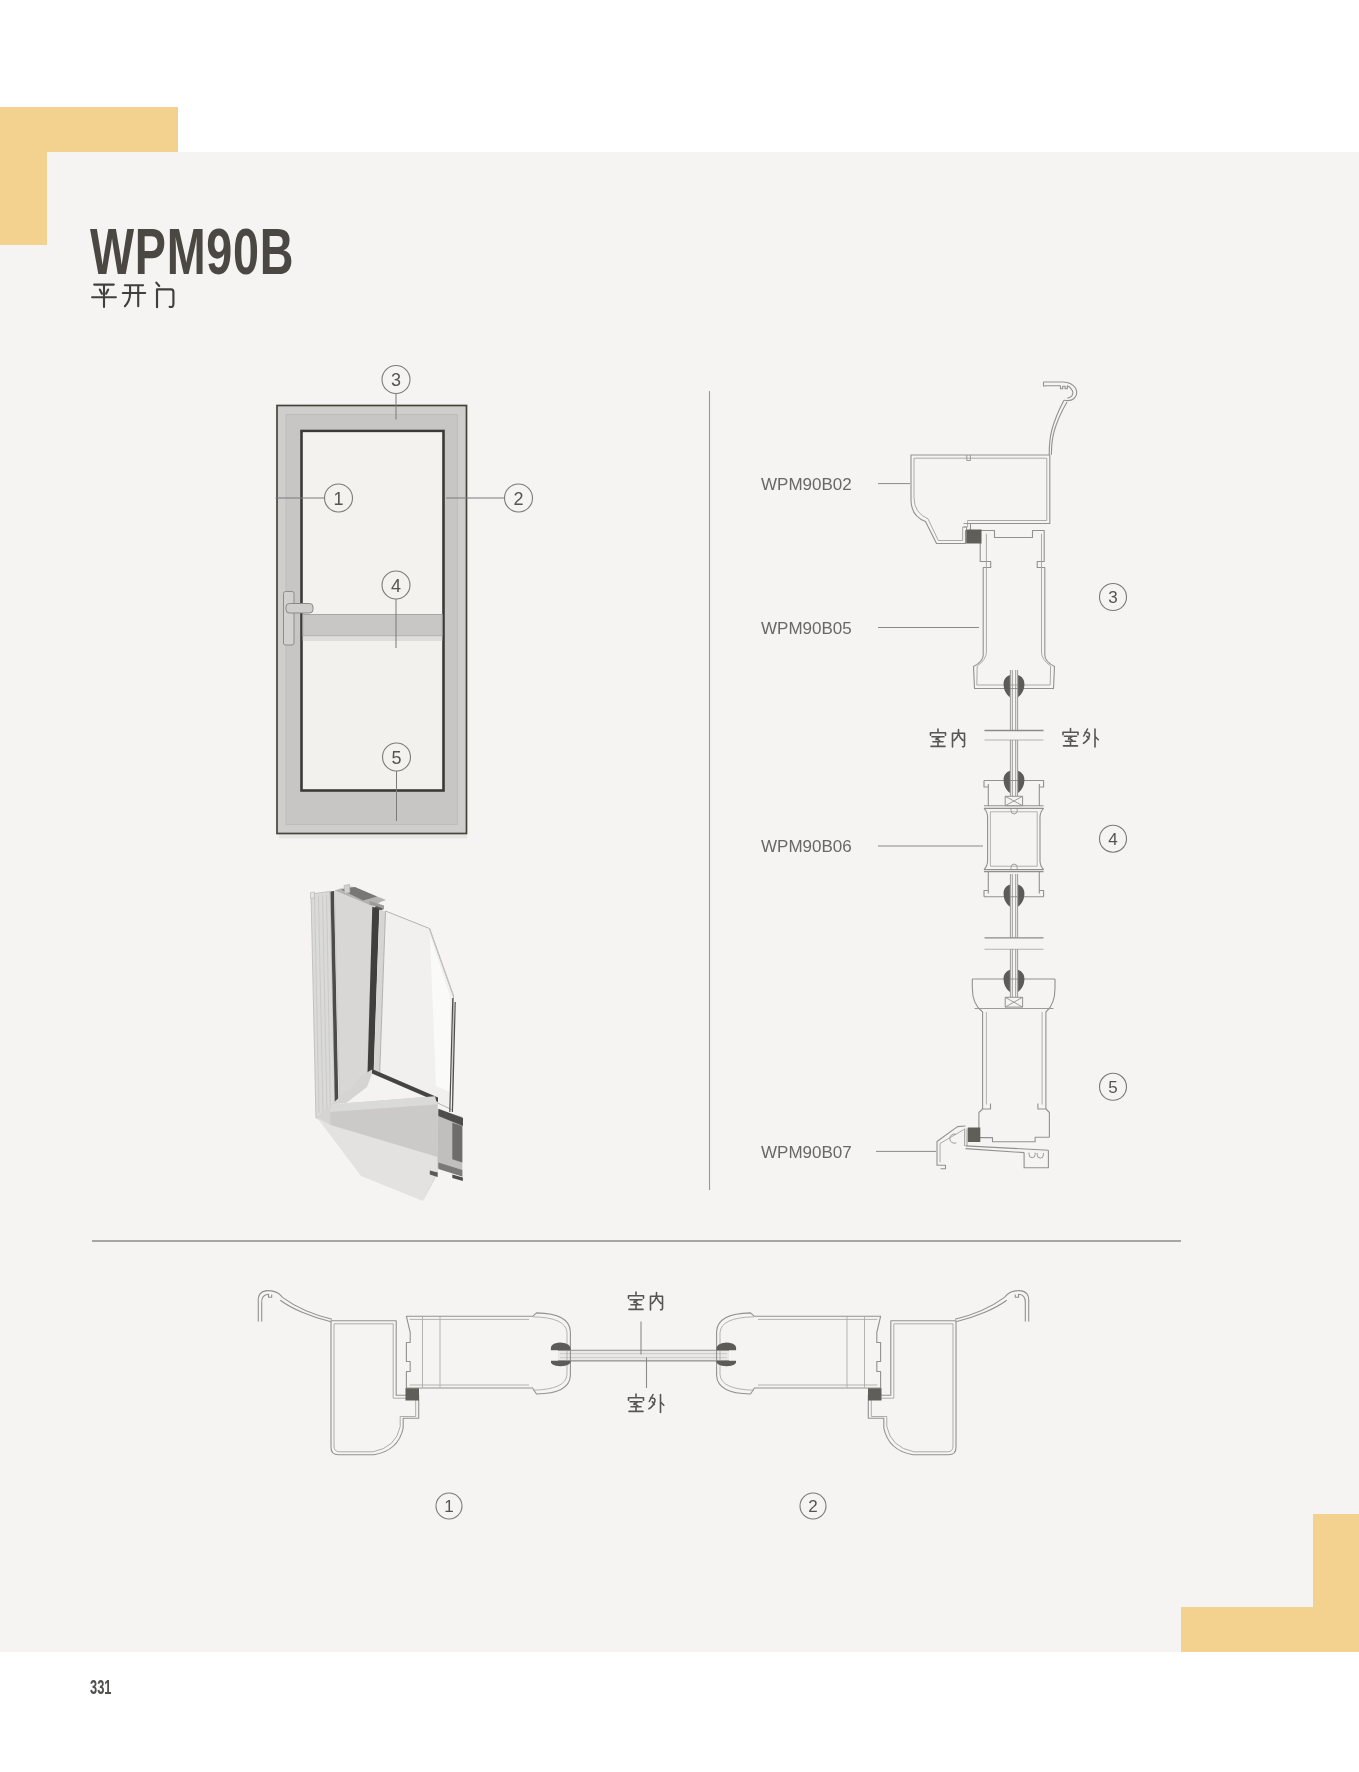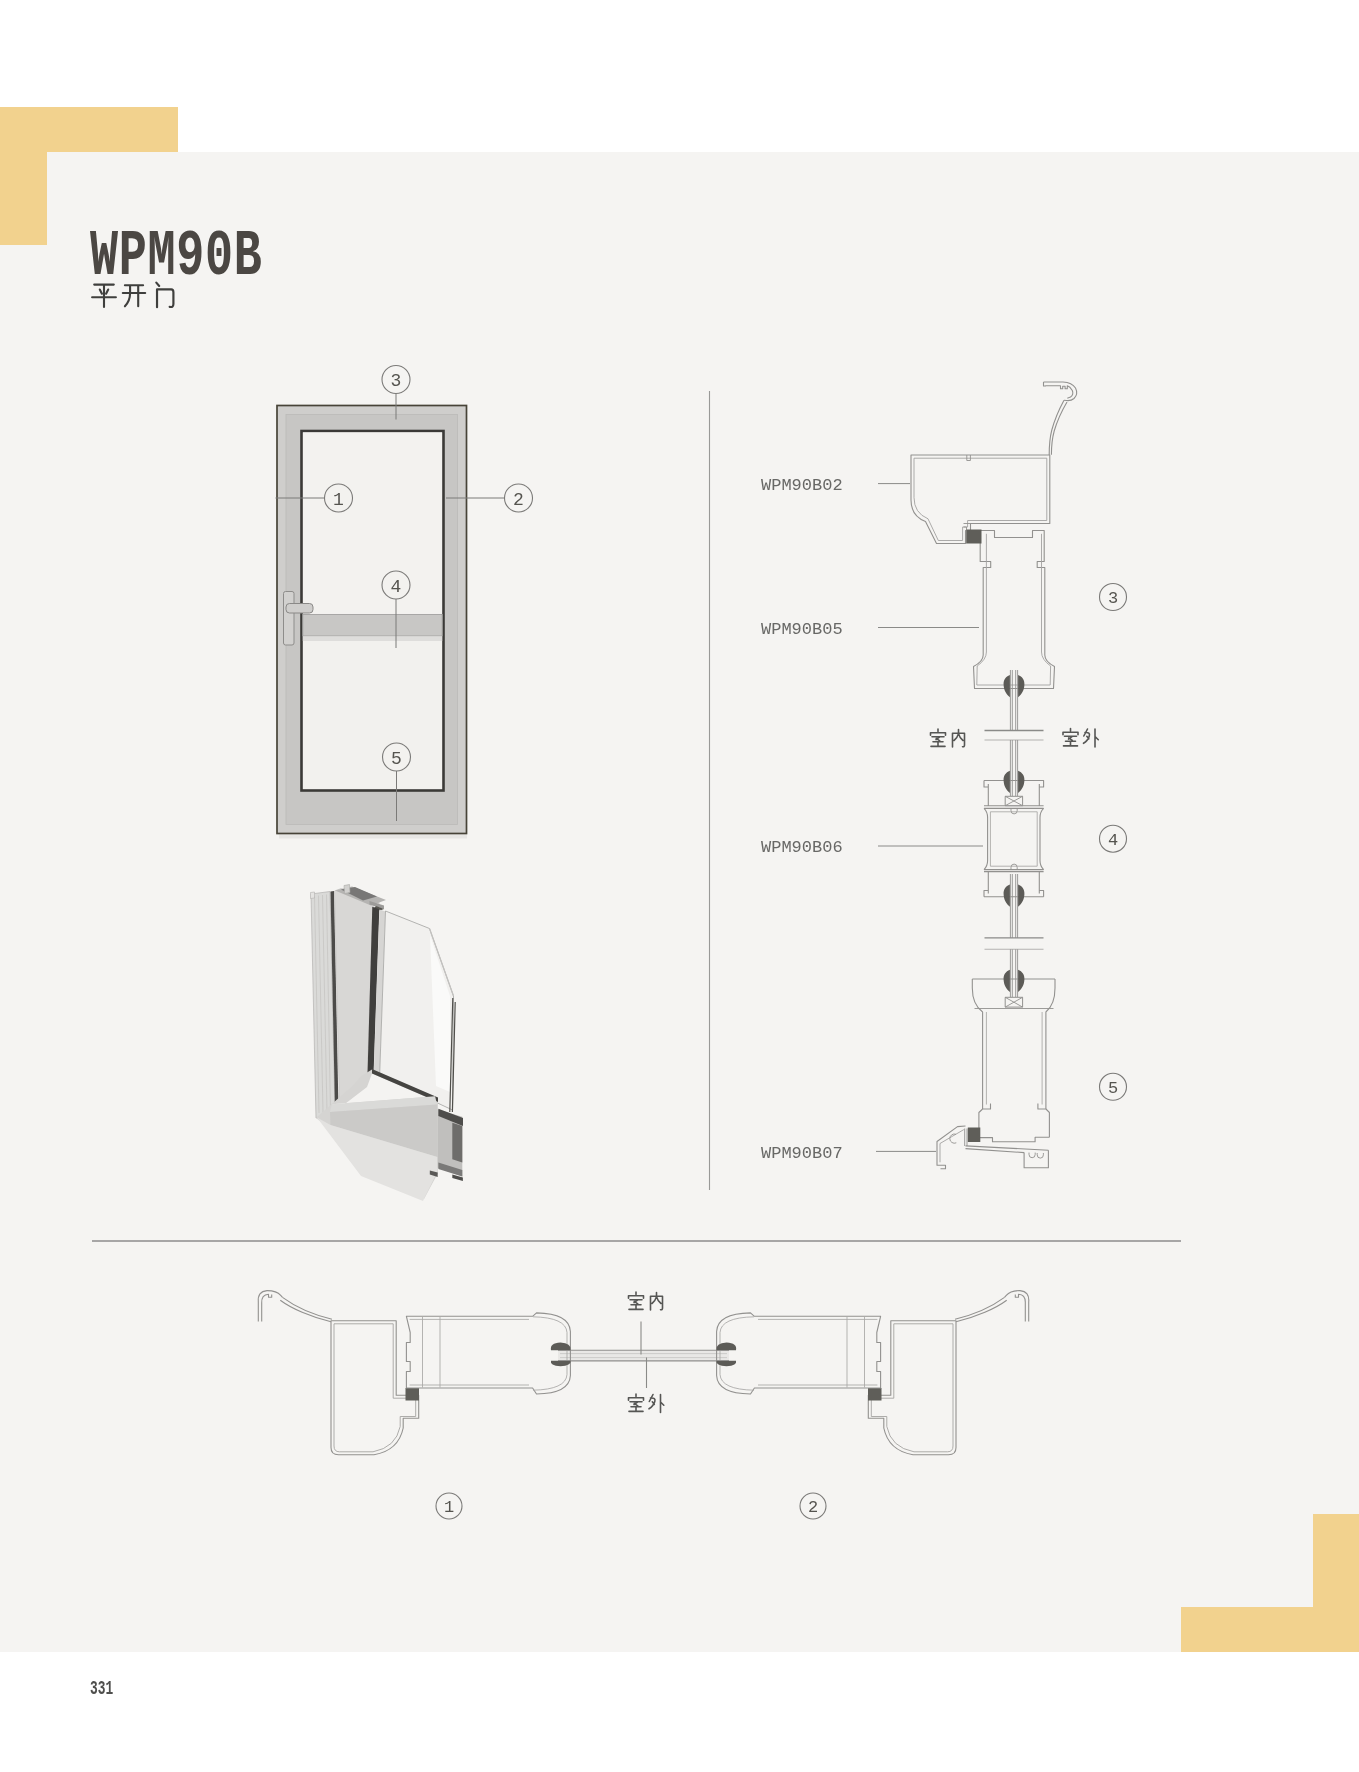--- a/index.html
+++ b/index.html
@@ -1,17 +1,17 @@
 <!DOCTYPE html>
 <html><head>
 <meta charset="utf-8">
 <style>
   html,body{margin:0;padding:0;background:#ffffff;}
   #page{position:relative;width:1359px;height:1772px;background:#b91c1c;overflow:hidden;
-        font-family:Liberation Mono, monospace;}
+        font-family:Liberation Sans, sans-serif;}
   svg{position:absolute;left:0;top:0;}
 </style>
 </head>
 <body>
 <div id="page">
 <svg width="1359" height="1772" viewBox="0 0 1359 1772">
 
   <rect x="0" y="0" width="1359" height="1772" fill="#ffffff"></rect>
 
   <rect x="0" y="152" width="1359" height="1500" fill="#f5f4f2"></rect>

